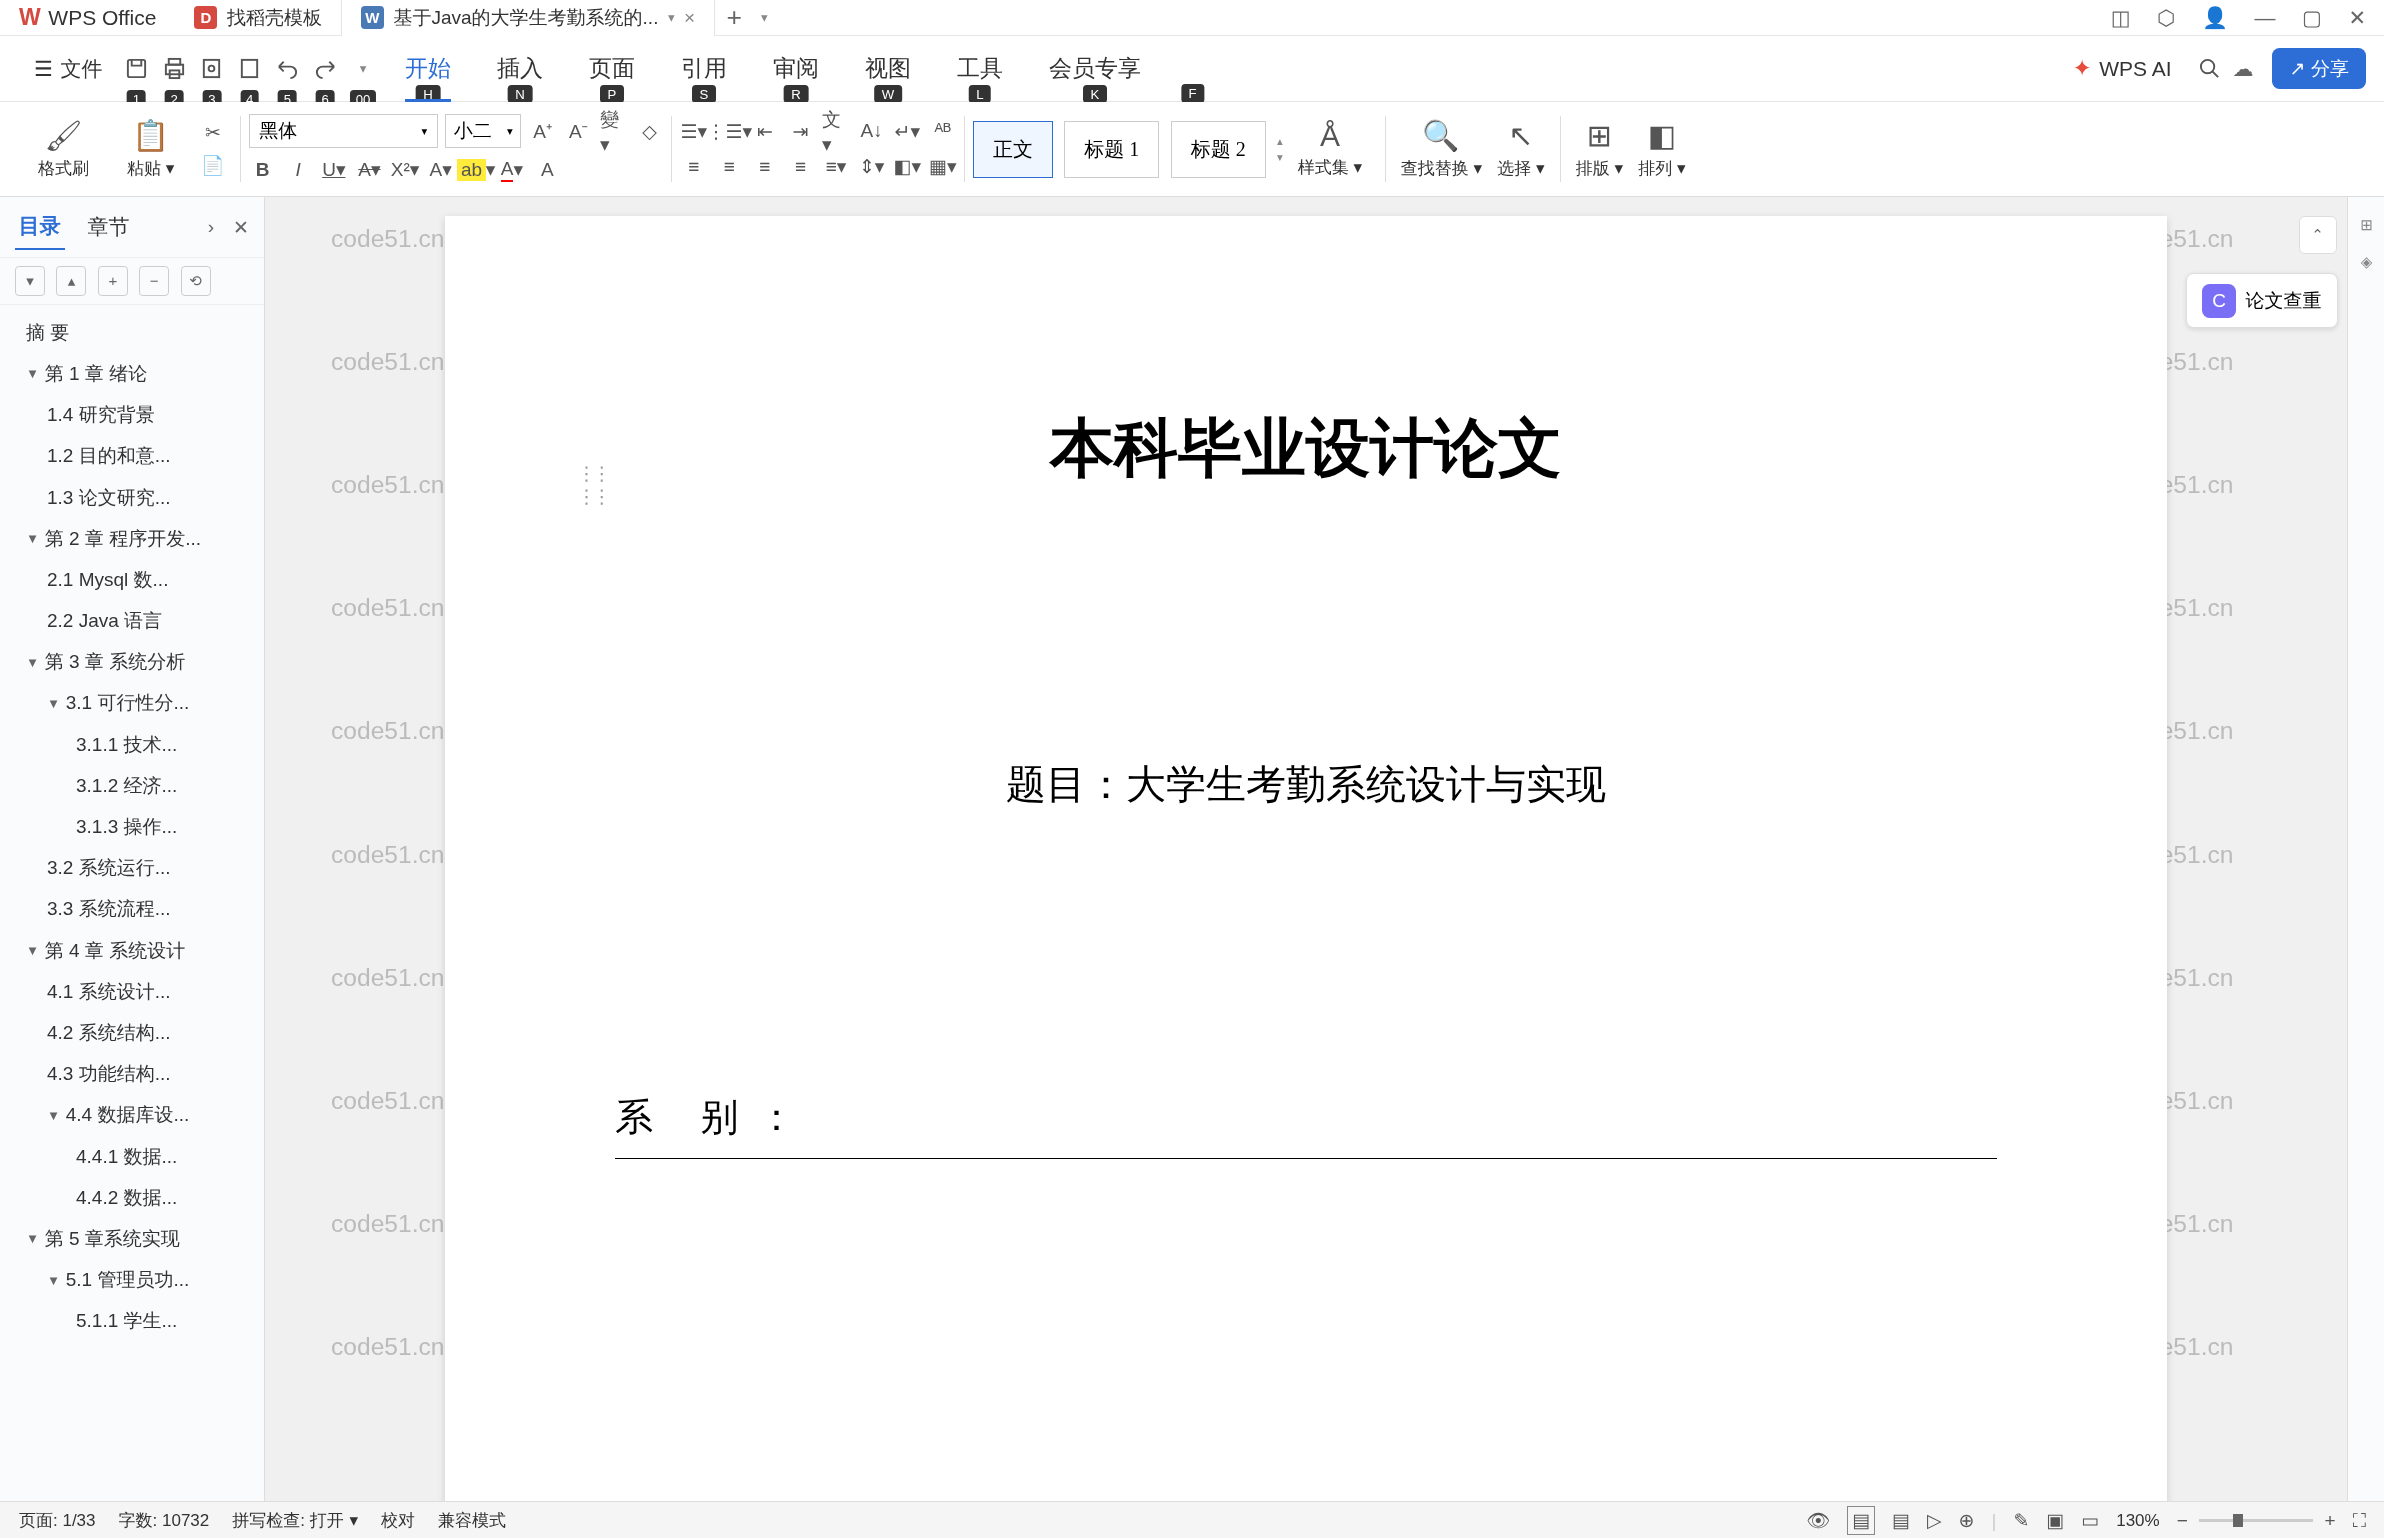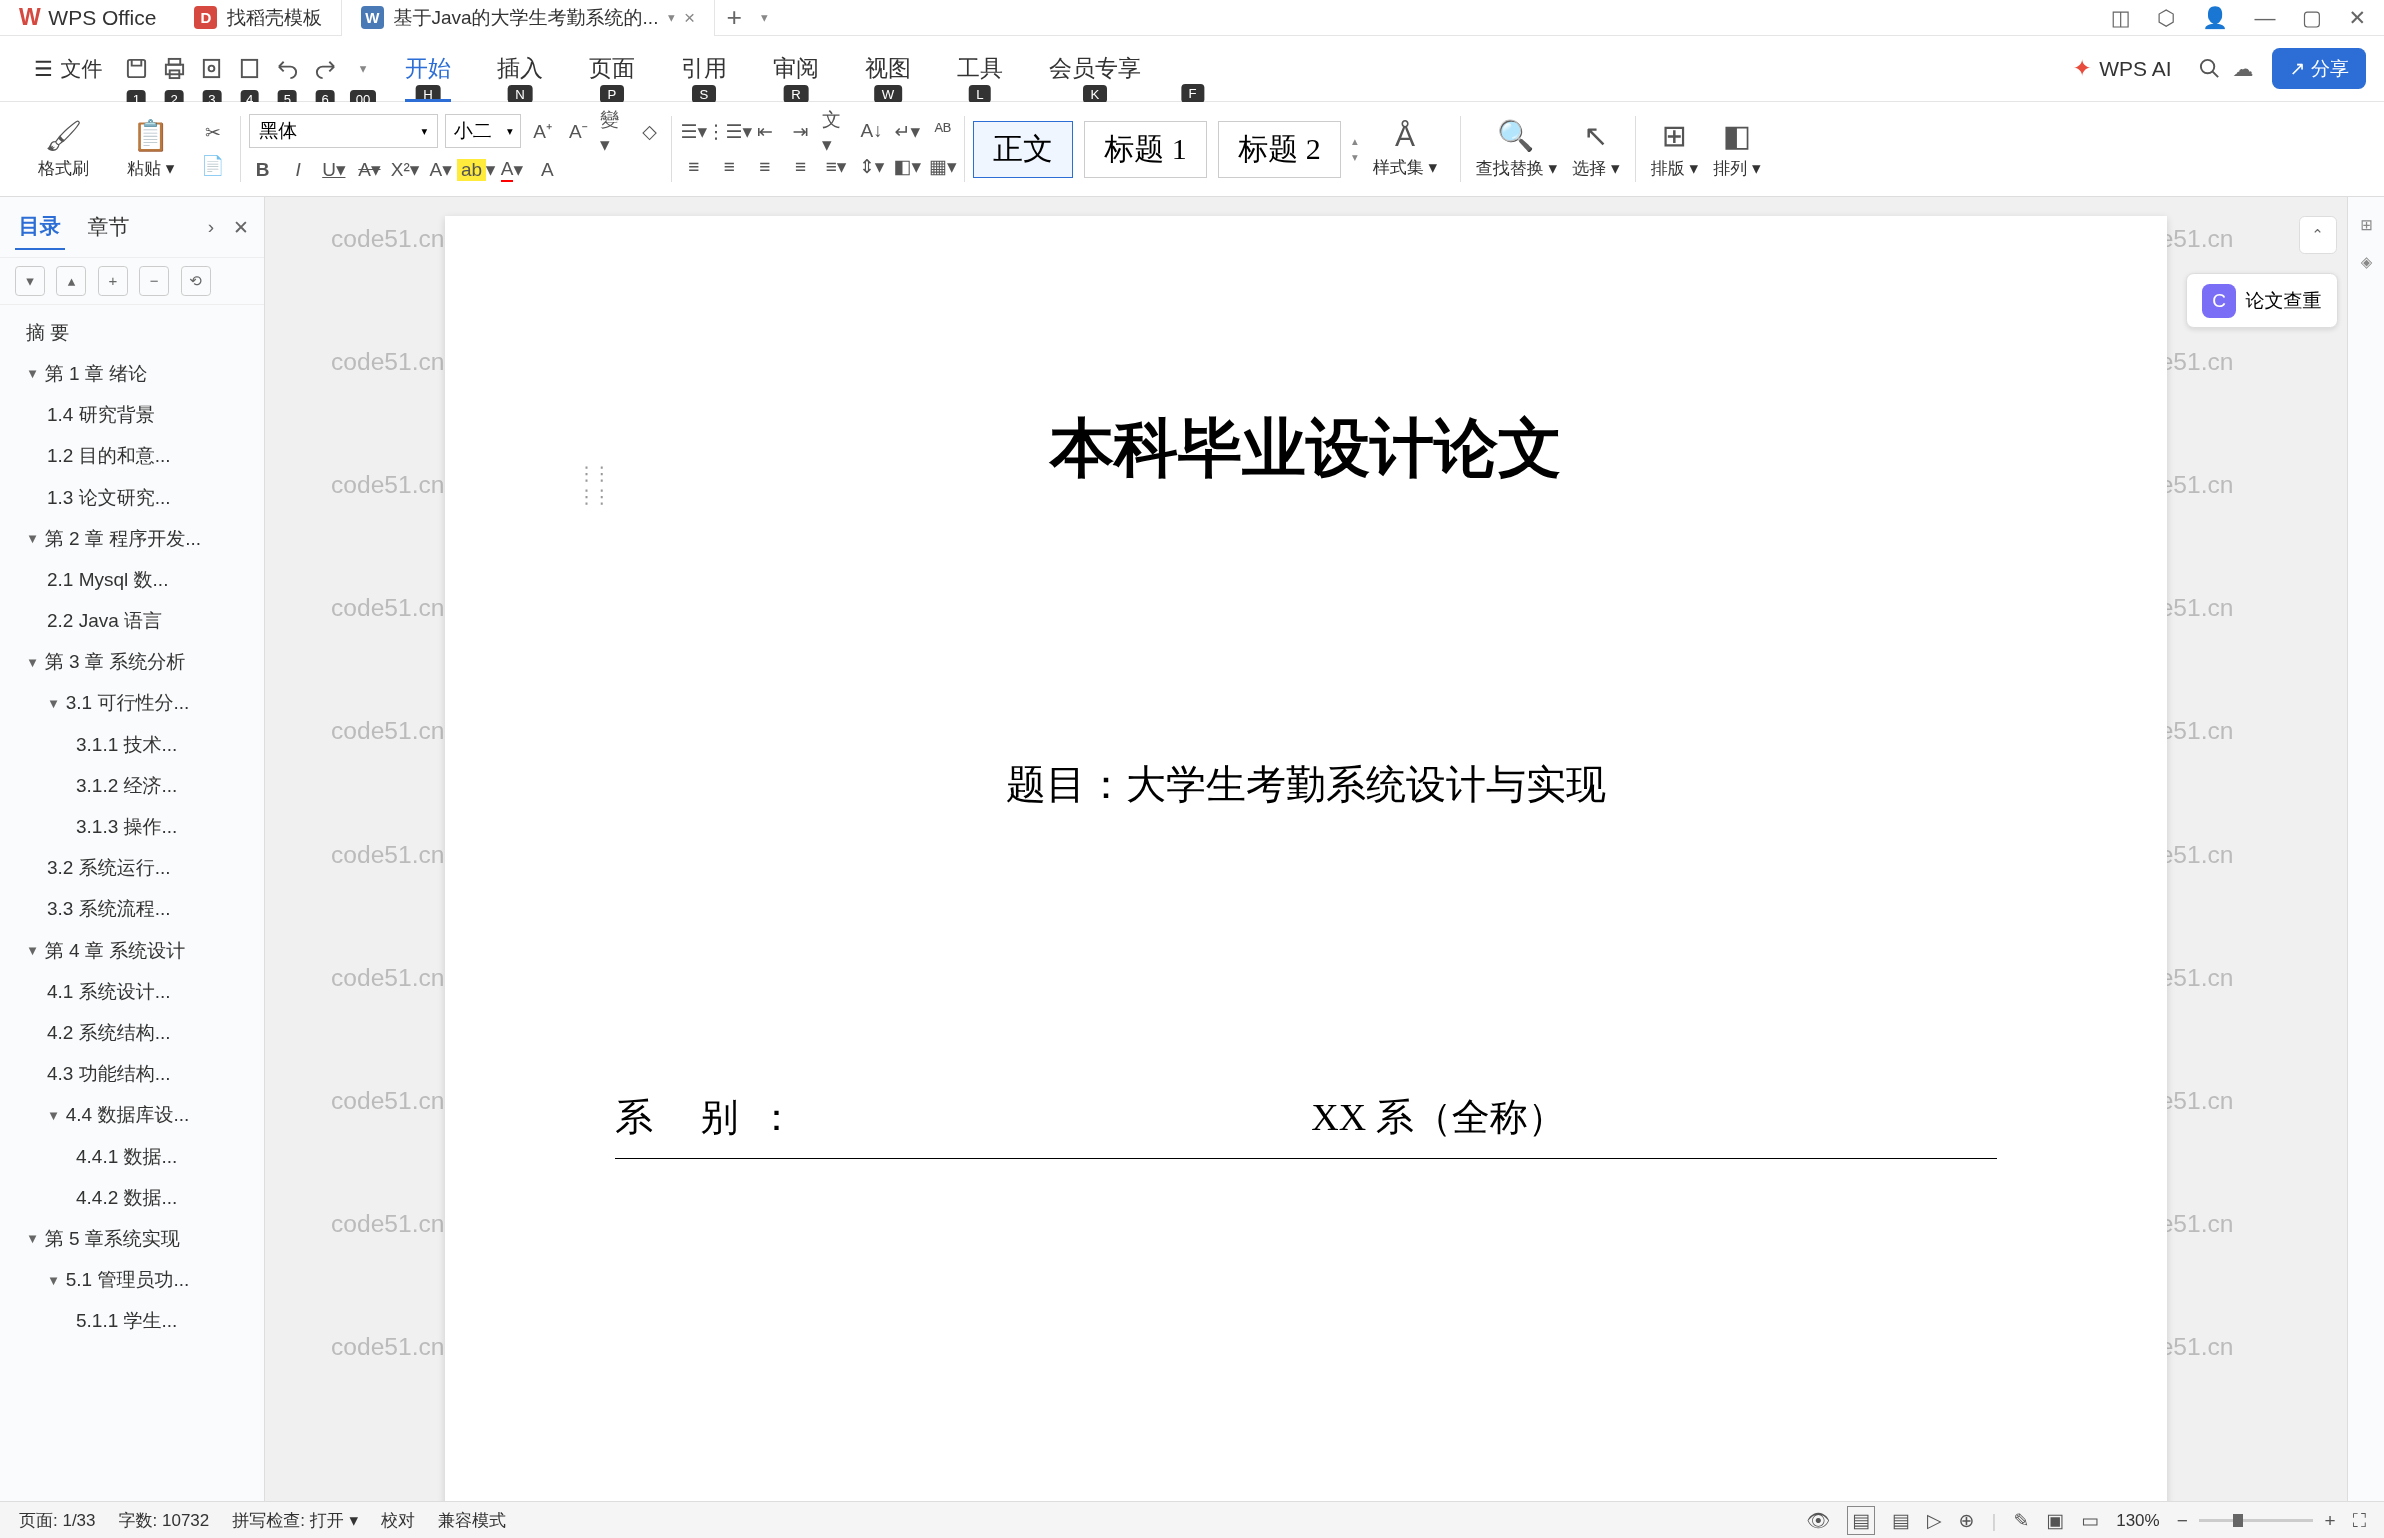--- a/index.html
+++ b/index.html
@@ -40,21 +40,21 @@
 .ribbon { height: 95px; background: #fff; display: flex; align-items: center; padding: 0 19px; position: relative; z-index: 10; border-bottom: 0.9px solid #ddd; }
 .ribbon-group { display: flex; flex-direction: column; align-items: center; justify-content: center; height: 100%; padding: 0 11.4px; gap: 3.8px; }
 .ribbon-btn-large { display: flex; flex-direction: column; align-items: center; gap: 3.8px; font-size: 17px; color: #333; cursor: pointer; padding: 3.8px 7.6px; }
 .ribbon-icon-large { font-size: 30px; color: #555; }
 .ribbon-sep { width: 0.9px; height: 66px; background: #ddd; margin: 0 7.6px; }
 .font-select { width: 189px; height: 34px; border: 0.9px solid #ccc; display: flex; align-items: center; padding: 0 9.5px; font-size: 19px; justify-content: space-between; }
 .size-select { width: 76px; height: 34px; border: 0.9px solid #ccc; display: flex; align-items: center; padding: 0 7.6px; font-size: 19px; justify-content: space-between; }
 .ribbon-row { display: flex; gap: 7.6px; align-items: center; }
 .ribbon-col { display: flex; flex-direction: column; gap: 5.7px; }
 .ribbon-btn-sm { width: 28px; height: 28px; display: flex; align-items: center; justify-content: center; color: #555; font-size: 19px; cursor: pointer; }
-.style-box { border: 0.9px solid #ccc; padding: 7.6px 19px; font-size: 30px; display: flex; align-items: center; height: 57px; cursor: pointer; }
+.style-box { border: 0.9px solid #ccc; padding: 7.6px 19px; font-size: 20px; display: flex; align-items: center; height: 57px; cursor: pointer; }
 .style-box.active { border: 0.9px solid #2c6ed5; background: #f0f6ff; }
 
 
 .main { display: flex; height: calc(100% - 197px - 38px); position: relative; z-index: 5; }
 .nav-pane { width: 265px; background: #fafbfc; border-right: 0.9px solid #ddd; display: flex; flex-direction: column; }
 .nav-tabs { display: flex; align-items: center; padding: 7.6px 15px; gap: 19px; border-bottom: 0.9px solid #eee; }
 .nav-tab { font-size: 21px; color: #333; padding: 7.6px 3.8px; cursor: pointer; }
 .nav-tab.active { color: #2c6ed5; border-bottom: 2.8px solid #2c6ed5; font-weight: bold; }
 .nav-tab-icon { color: #666; font-size: 19px; cursor: pointer; }
 .nav-tools { display: flex; padding: 7.6px 15px; gap: 11.4px; border-bottom: 0.9px solid #eee; }
@@ -518,21 +518,20 @@
         <div class="watermark" style="left: 1599px; top: 1136px;">code51.cn</div>
         <div class="watermark" style="left: 1855px; top: 1136px;">code51.cn</div>
       </div>
     <div class="page" style="z-index:2">
       <div class="page-handle">⋮⋮<br>⋮⋮</div>
       <div class="doc-title">本科毕业设计论文</div>
       <div class="doc-subtitle"><span>题目：</span><span>大学生考勤系统设计与实现</span></div>
       <div class="doc-table">
         <div class="doc-table-row">
           <div class="doc-table-label">系        别：</div>
-          <div class="doc-table-value">XX 系（全称）</div>
         </div>
       </div>
     </div>
 
     <div class="side-panel">
       <div class="side-btn">⌃</div>
     </div>
     <div class="plagiarism-btn">
       <div class="plagiarism-icon">C</div>
       <span>论文查重</span>

